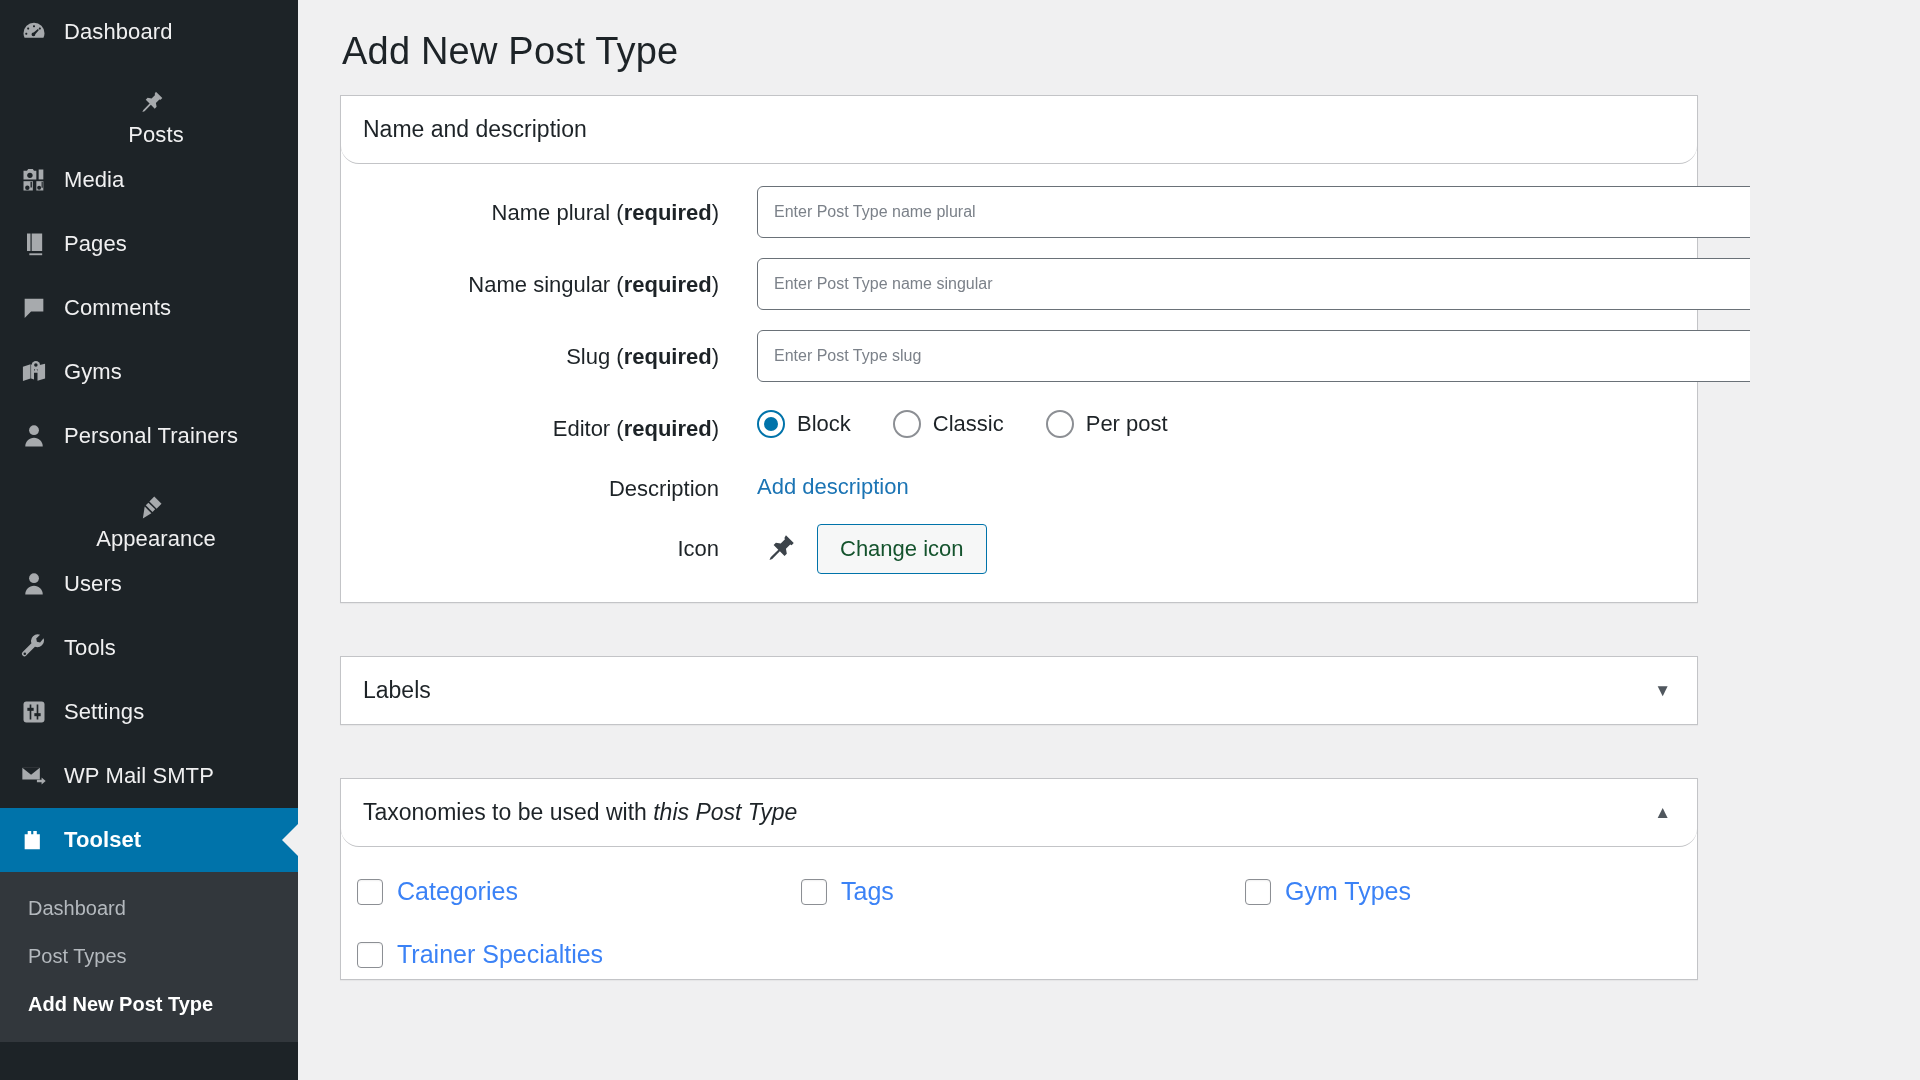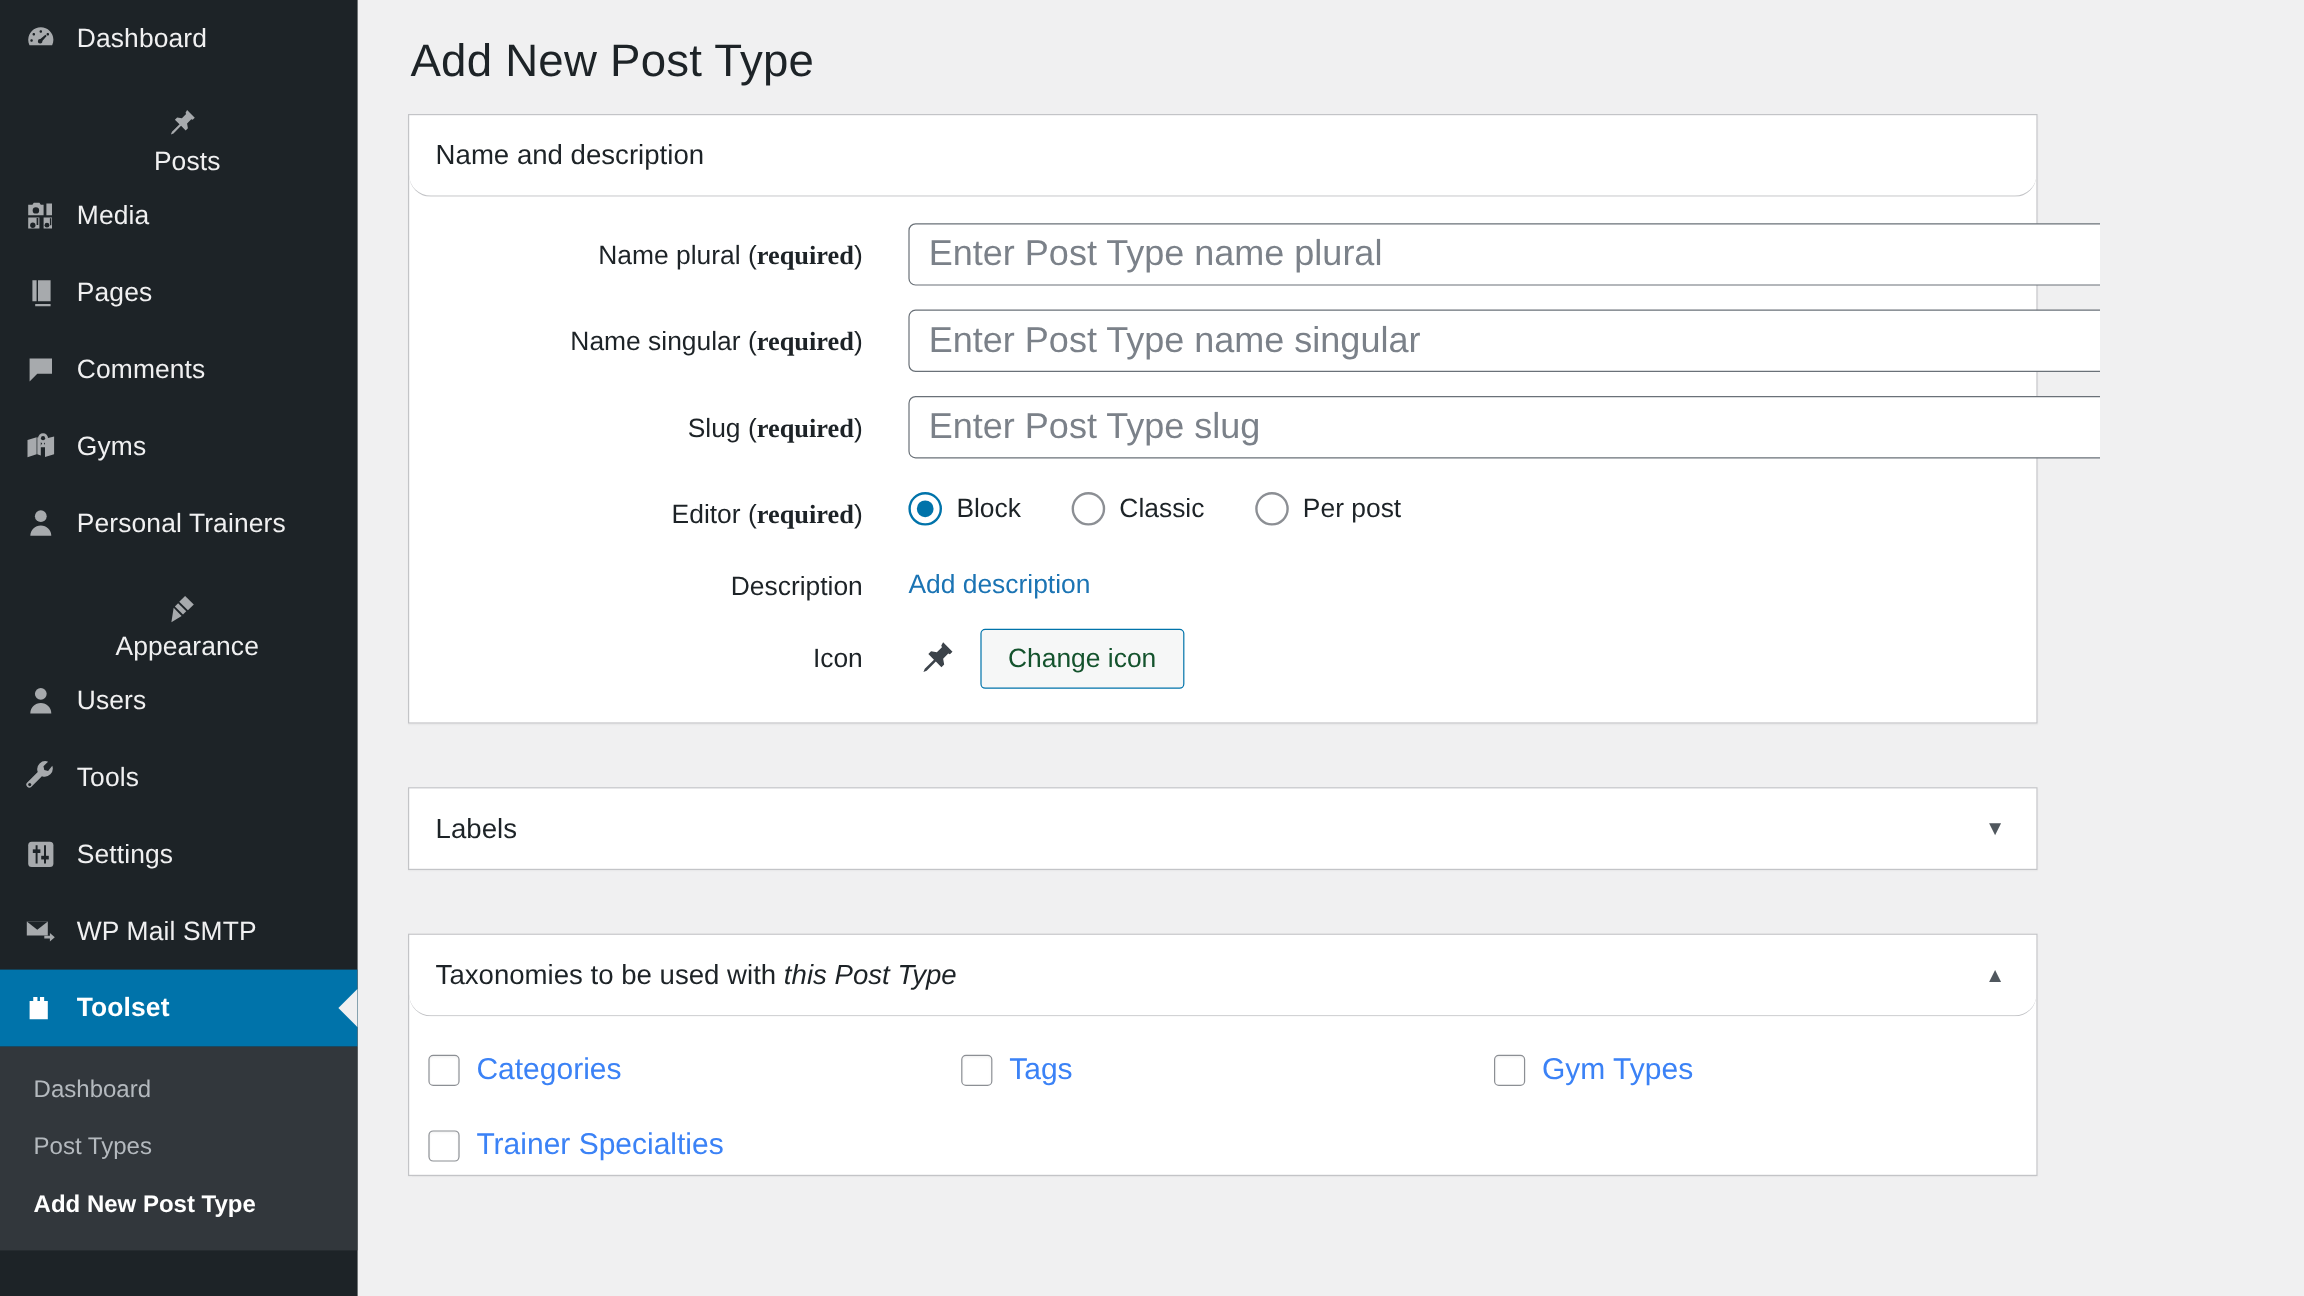--- a/index.html
+++ b/index.html
@@ -76,28 +76,28 @@
   .panel-body { padding: 22px 26px 28px 26px; }
 
   
   .frow { display: flex; align-items: flex-start; margin-bottom: 20px; }
   .frow:last-child { margin-bottom: 0; }
   .flabel {
     width: 390px; min-width: 390px; text-align: right;
     padding-right: 38px; padding-top: 14px;
     font-size: 22px; color: #1d2327; white-space: nowrap;
   }
-  .flabel b { font-weight: 700; font-family: Liberation Serif, serif; }
+  .flabel b { font-weight: 700; }
   .fctl { flex: 1; }
   .ftext {
     width: 1060px; height: 52px;
     border: 1px solid #6a7178; border-radius: 6px;
     background: #fff; padding: 0 16px;
     font-family: "Liberation Sans", sans-serif;
-    font-size: 30px; color: #1d2327; outline: none;
+    font-size: 16px; color: #1d2327; outline: none;
   }
   .ftext::placeholder { color: #7b8189; opacity: 1; }
 
   
   .radio-row { display: flex; align-items: center; padding-top: 8px; }
   .radio-opt { display: flex; align-items: center; margin-right: 42px; }
   .radio-box {
     width: 28px; height: 28px; min-width: 28px; border-radius: 50%;
     border: 2px solid #8c8f94; background: #fff;
     display: flex; align-items: center; justify-content: center;

